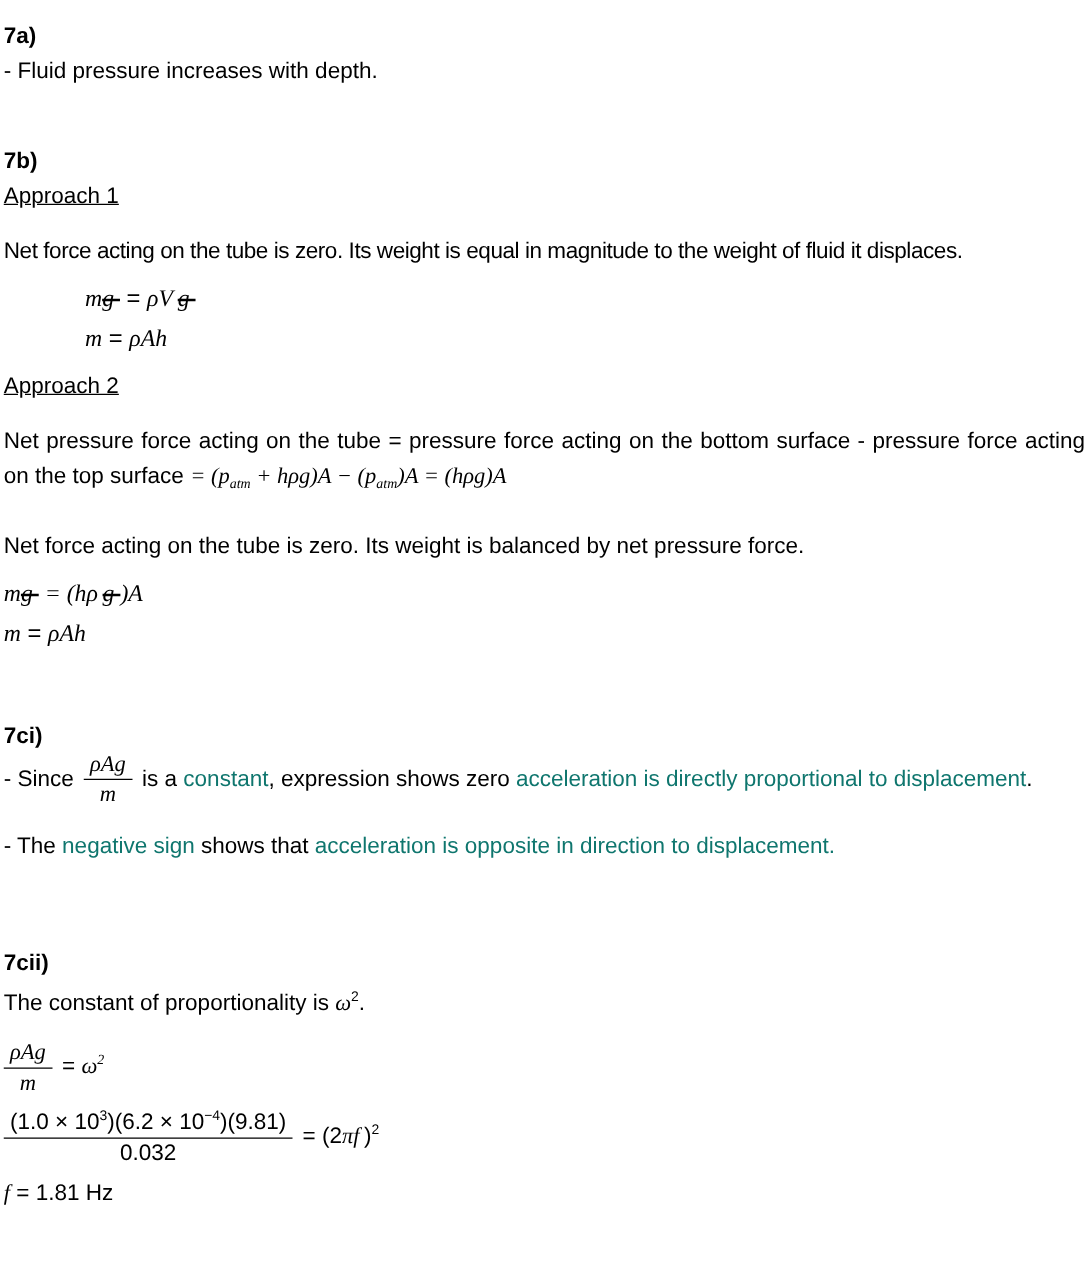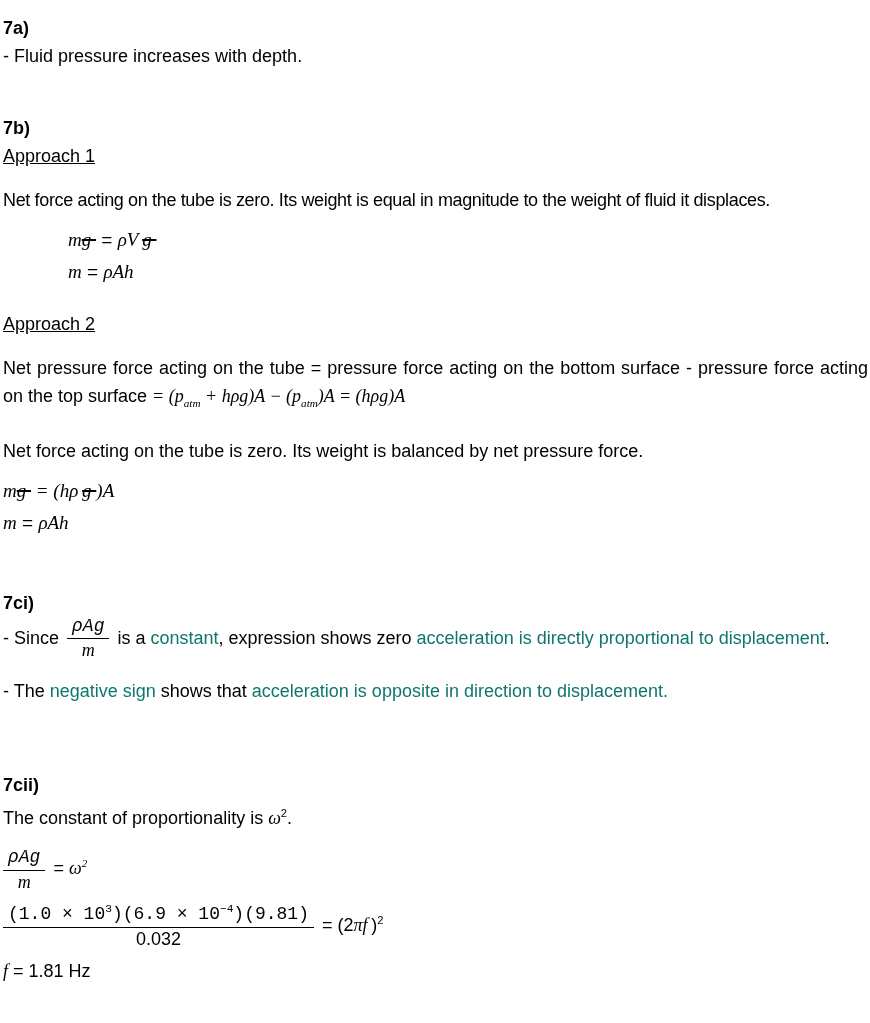--- a/index.html
+++ b/index.html
@@ -19,21 +19,21 @@
   .gap-lg { margin-top:44px; }
   .gap-xl { margin-top:50px; }
   .math { font-family:"Liberation Serif", serif; font-style:italic; }
   .math-up { font-family:"Liberation Sans", sans-serif; font-style:normal; }
   .strike { text-decoration:line-through; text-decoration-thickness:1.5px; }
   .indent { margin-left:65px; }
   .eqline { line-height:32px; font-size:19px; }
   sub.atm { font-size:0.62em; font-style:italic; }
   sup.e { font-size:0.62em; }
   .frac { display:inline-block; vertical-align:middle; text-align:center; margin:0 3px; }
-  .frac .top { display:block; border-bottom:1.6px solid #000; padding:0 5px 2px 5px; line-height:1.1;font-family:Liberation Mono, monospace; }
+  .frac .top { display:block; border-bottom:1.6px solid #000; padding:0 5px 2px 5px; line-height:1.1; }
   .frac .bot { display:block; padding-top:2px; line-height:1.1; }
   .red { color:#0f766e; }
   .dispeq { margin-top:14px; line-height:1; }
   .dispeq .frac { margin-left:0; }
   .b1line { line-height:30px; }
 </style>
 </head>
 <body>
 
 <section>
@@ -45,21 +45,21 @@
   <p class="h gap-lg">7b)</p>
   <p class="u">Approach 1</p>
 
   <p class="gap-md tight">Net force acting on the tube is zero. Its weight is equal in magnitude to the weight of fluid it displaces.</p>
 
   <div class="gap-sm indent">
     <div class="eqline math"><span>m</span><span class="strike">g&nbsp;</span><span class="math-up"> = </span><span>ρV </span><span class="strike">g&nbsp;</span></div>
     <div class="eqline math"><span>m</span><span class="math-up"> = </span><span>ρAh</span></div>
   </div>
 
-  <p class="u gap-md" style="margin-top:22px">Approach 2</p>
+  <p class="u gap-md" style="margin-top:6px">Approach 2</p>
 
   <p class="gap-md just"><span>Net pressure force acting on the tube = pressure force acting on the bottom surface - pressure force acting on the top surface </span><span class="math"><span>= (p</span><sub class="atm">atm</sub><span> + hρg)A − (p</span><sub class="atm">atm</sub><span>)A = (hρg)A</span></span></p>
 
   <p class="gap-md" style="margin-top:20px">Net force acting on the tube is zero. Its weight is balanced by net pressure force.</p>
 
   <div class="gap-sm">
     <div class="eqline math"><span>m</span><span class="strike">g&nbsp;</span><span> = (hρ </span><span class="strike">g&nbsp;</span><span>)A</span></div>
     <div class="eqline math"><span>m</span><span class="math-up"> = </span><span>ρAh</span></div>
   </div>
 </section>
@@ -71,16 +71,16 @@
 
   <p class="gap-md"><span>- The </span><span class="red">negative sign</span><span> shows that </span><span class="red">acceleration is opposite in direction to displacement.</span></p>
 </section>
 
 <section>
   <p class="h gap-xl" style="margin-top:66px">7cii)</p>
   <p><span>The constant of proportionality is </span><span class="math">ω</span><sup class="e">2</sup><span>.</span></p>
 
   <div class="dispeq math" style="margin-top:16px"><span class="frac"><span class="top">ρAg</span><span class="bot">m</span></span><span class="math-up"> = </span><span>ω</span><sup class="e">2</sup></div>
 
-  <div class="dispeq" style="margin-top:10px"><span class="frac"><span class="top"><span>(1.0 × 10</span><sup class="e">3</sup><span>)(6.9 × 10</span><sup class="e">−4</sup><span>)(9.81)</span></span><span class="bot">0.032</span></span><span> = (2</span><span class="math">π</span><span class="math">f </span><span>)</span><sup class="e">2</sup></div>
+  <div class="dispeq" style="margin-top:10px"><span class="frac"><span class="top"><span>(1.0 × 10</span><sup class="e">3</sup><span>)(6.2 × 10</span><sup class="e">−4</sup><span>)(9.81)</span></span><span class="bot">0.032</span></span><span> = (2</span><span class="math">π</span><span class="math">f </span><span>)</span><sup class="e">2</sup></div>
 
   <p style="margin-top:8px"><span class="math">f</span><span> = 1.81 Hz</span></p>
 </section>
 
 </body></html>

